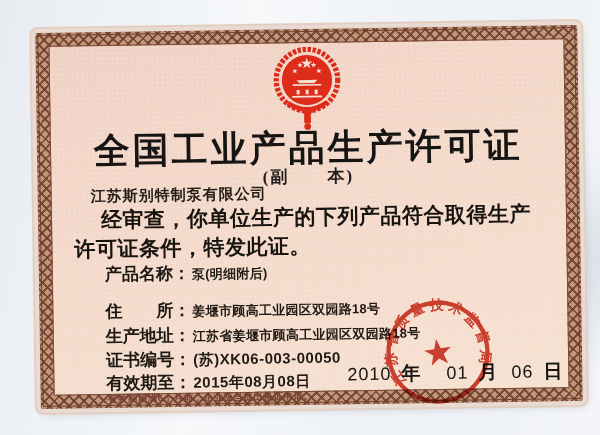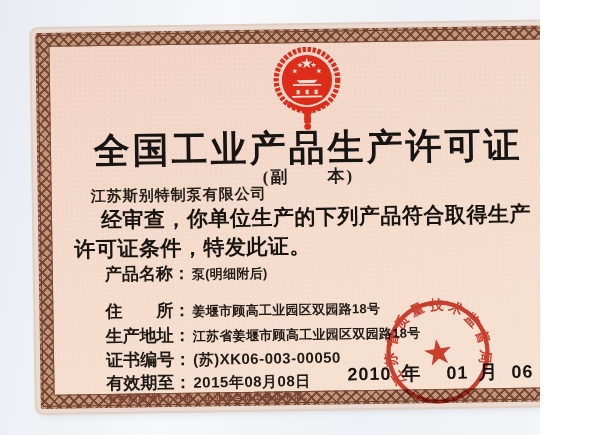--- a/index.html
+++ b/index.html
@@ -2,21 +2,21 @@
 <html><head>
 <meta charset="utf-8">
 <style>
   html,body{margin:0;padding:0;}
   body{
     width:600px;height:435px;overflow:hidden;
     font-family:"Liberation Sans","DejaVu Sans",sans-serif;
     background:#fff;
   }
   .screen{
-    position:relative;width:540px;height:435px;overflow:hidden;
+    position:relative;width:600px;height:435px;overflow:hidden;
     background:
       radial-gradient(circle at 96% 60%, rgba(190,198,210,.45), transparent 18%),
       linear-gradient(100deg,#e8ecf1 0%,#f6f8fa 38%,#eef1f5 70%,#f3f5f8 100%);
   }
   
   .certificate{
     position:absolute;left:38px;top:29px;width:542px;height:376px;
     transform:rotate(-0.85deg);
     background:#c69c84;
     box-shadow:
@@ -87,21 +87,21 @@
   .f-certno{top:303px;}
   .f-valid{top:326px;}
   .note{
     position:absolute;left:53px;top:347px;
     font-size:9.5px;font-weight:bold;color:#7a4035;letter-spacing:0.5px;
   }
   .issue-date{
     position:absolute;left:293px;top:319px;
     display:flex;align-items:baseline;color:#17130f;white-space:nowrap;
   }
-  .issue-date .num{font-size:18px;font-weight:bold;letter-spacing:1px;}
+  .issue-date .num{font-size:18px;font-weight:normal;letter-spacing:1px;}
   .issue-date .cn{
     font-size:19px;font-weight:bold;
     font-family:"Liberation Serif","DejaVu Serif",serif;
   }
   .sp-s{width:10px;} .sp-m{width:26px;} .sp-l{width:14px;}
   .seal{
     position:absolute;left:327px;top:254px;
     mix-blend-mode:multiply;opacity:.92;
     transform:rotate(-8deg);
   }

